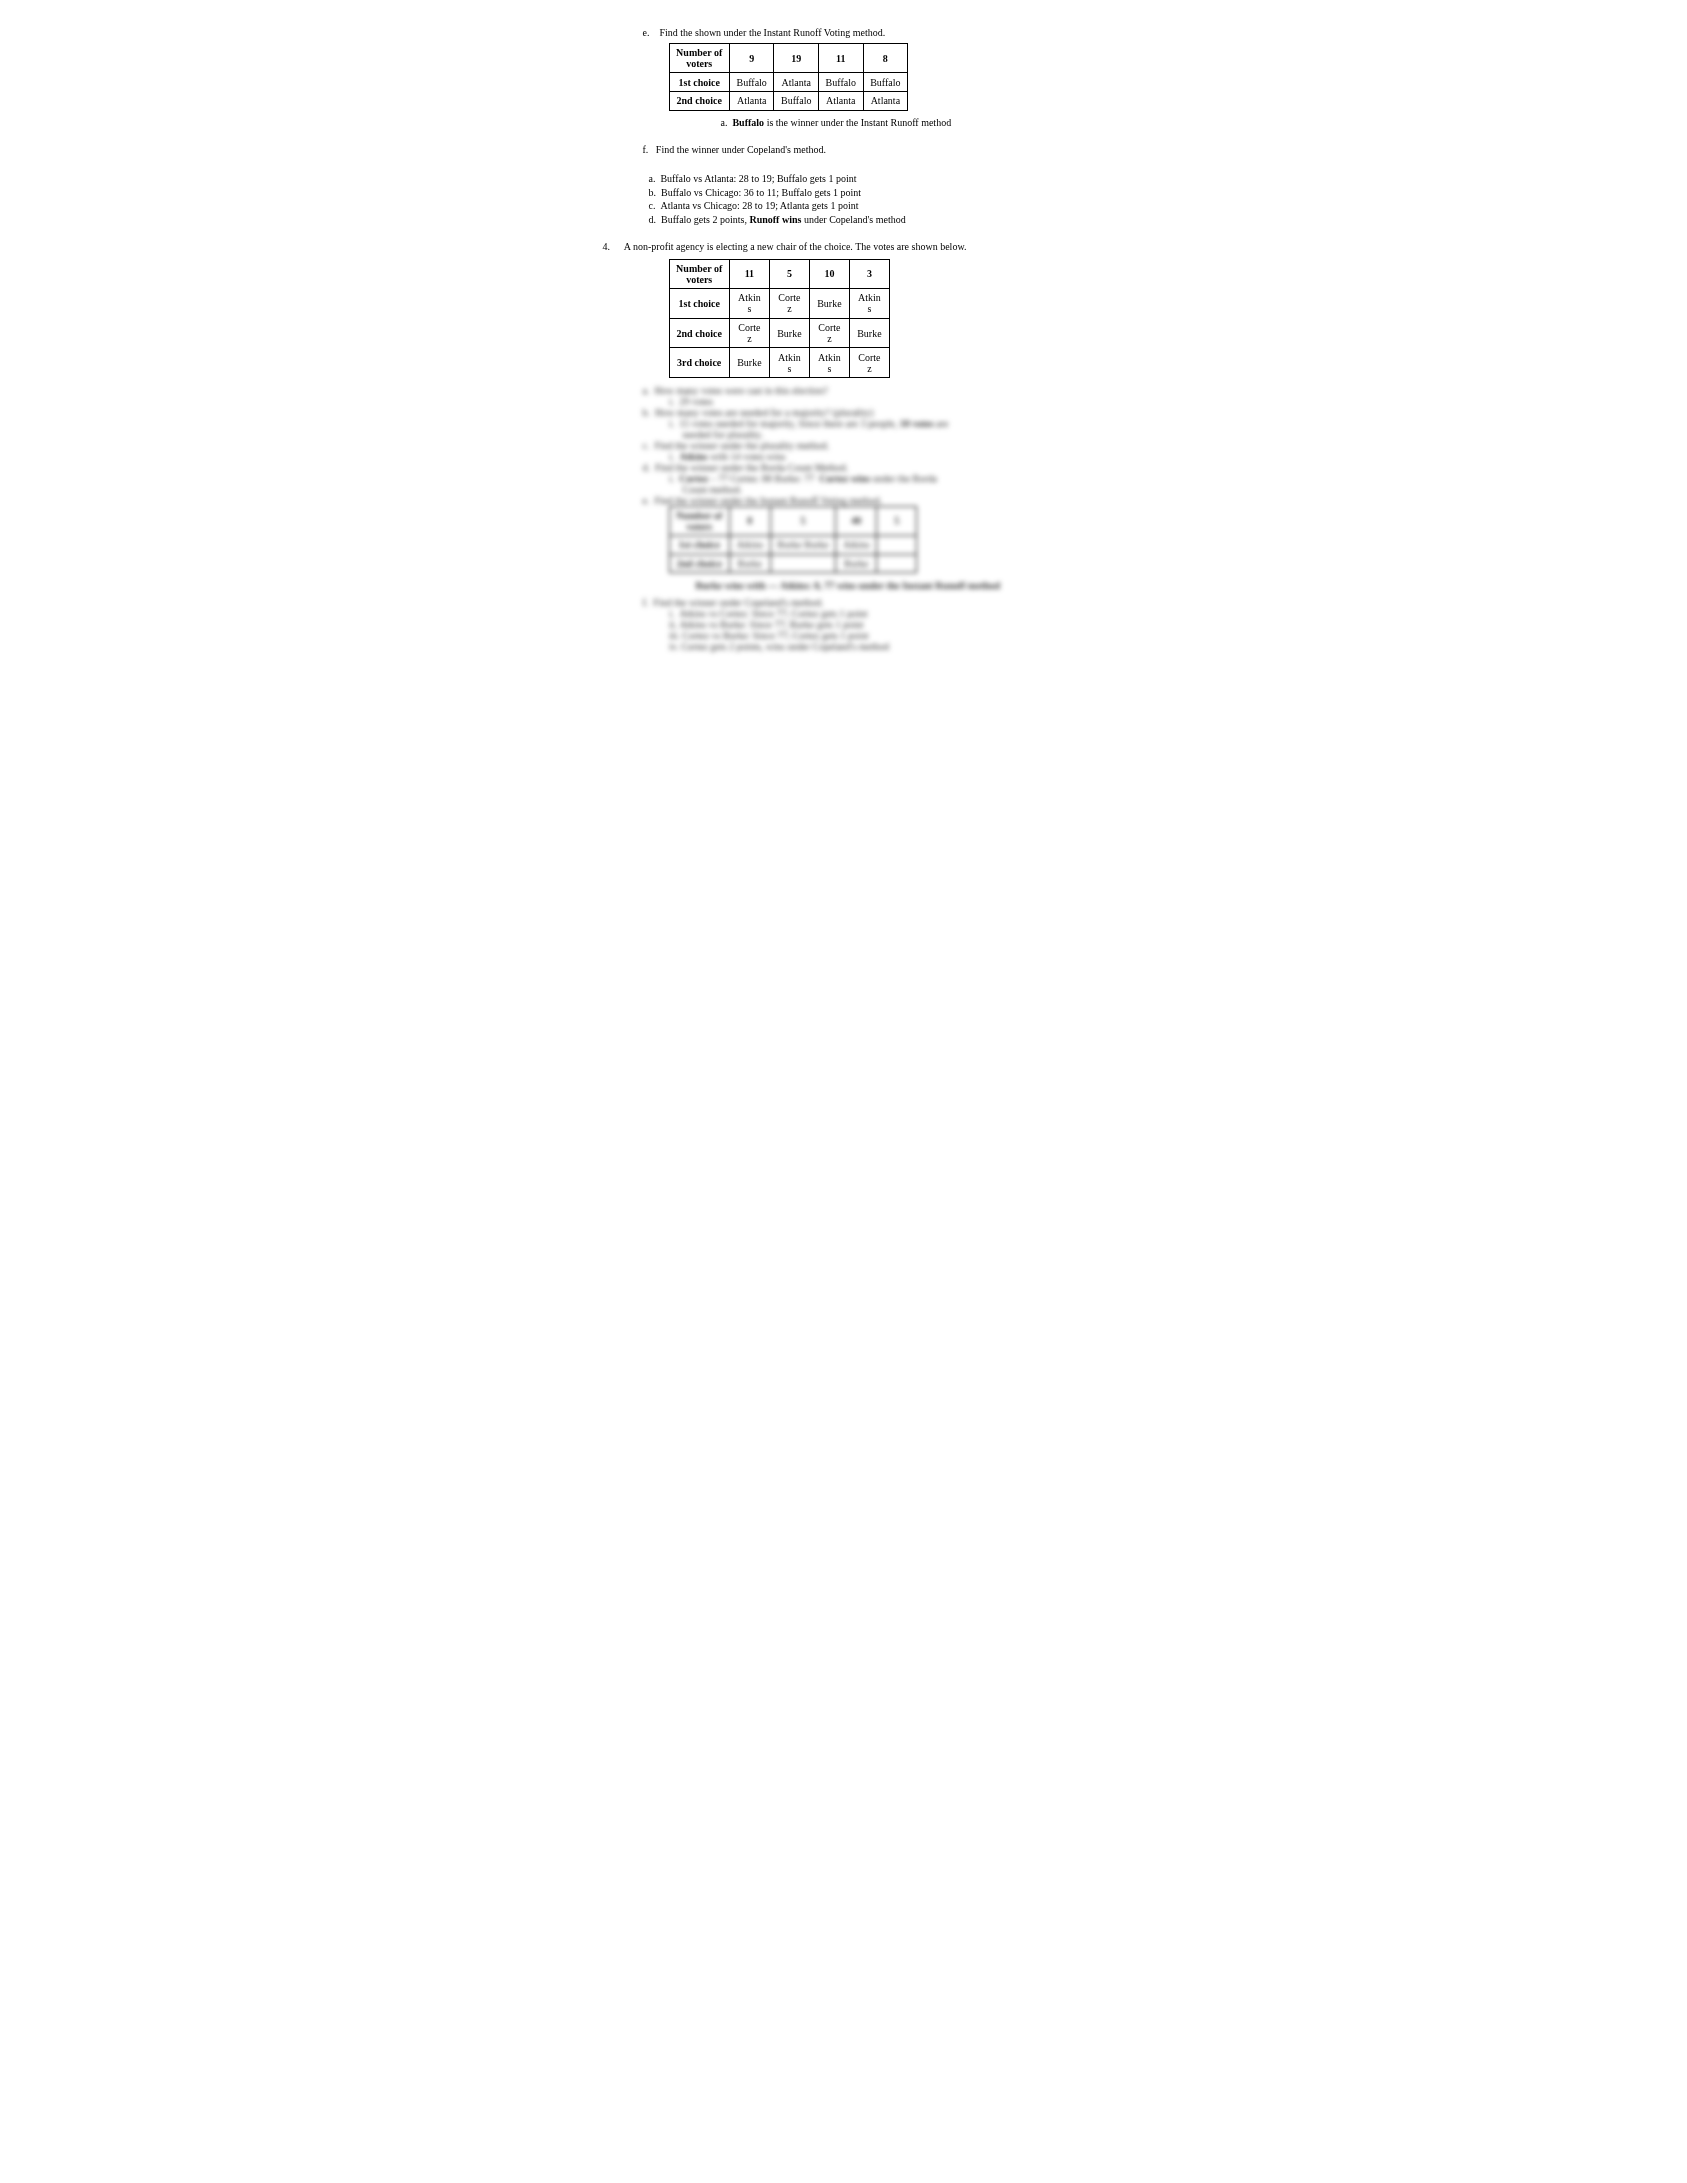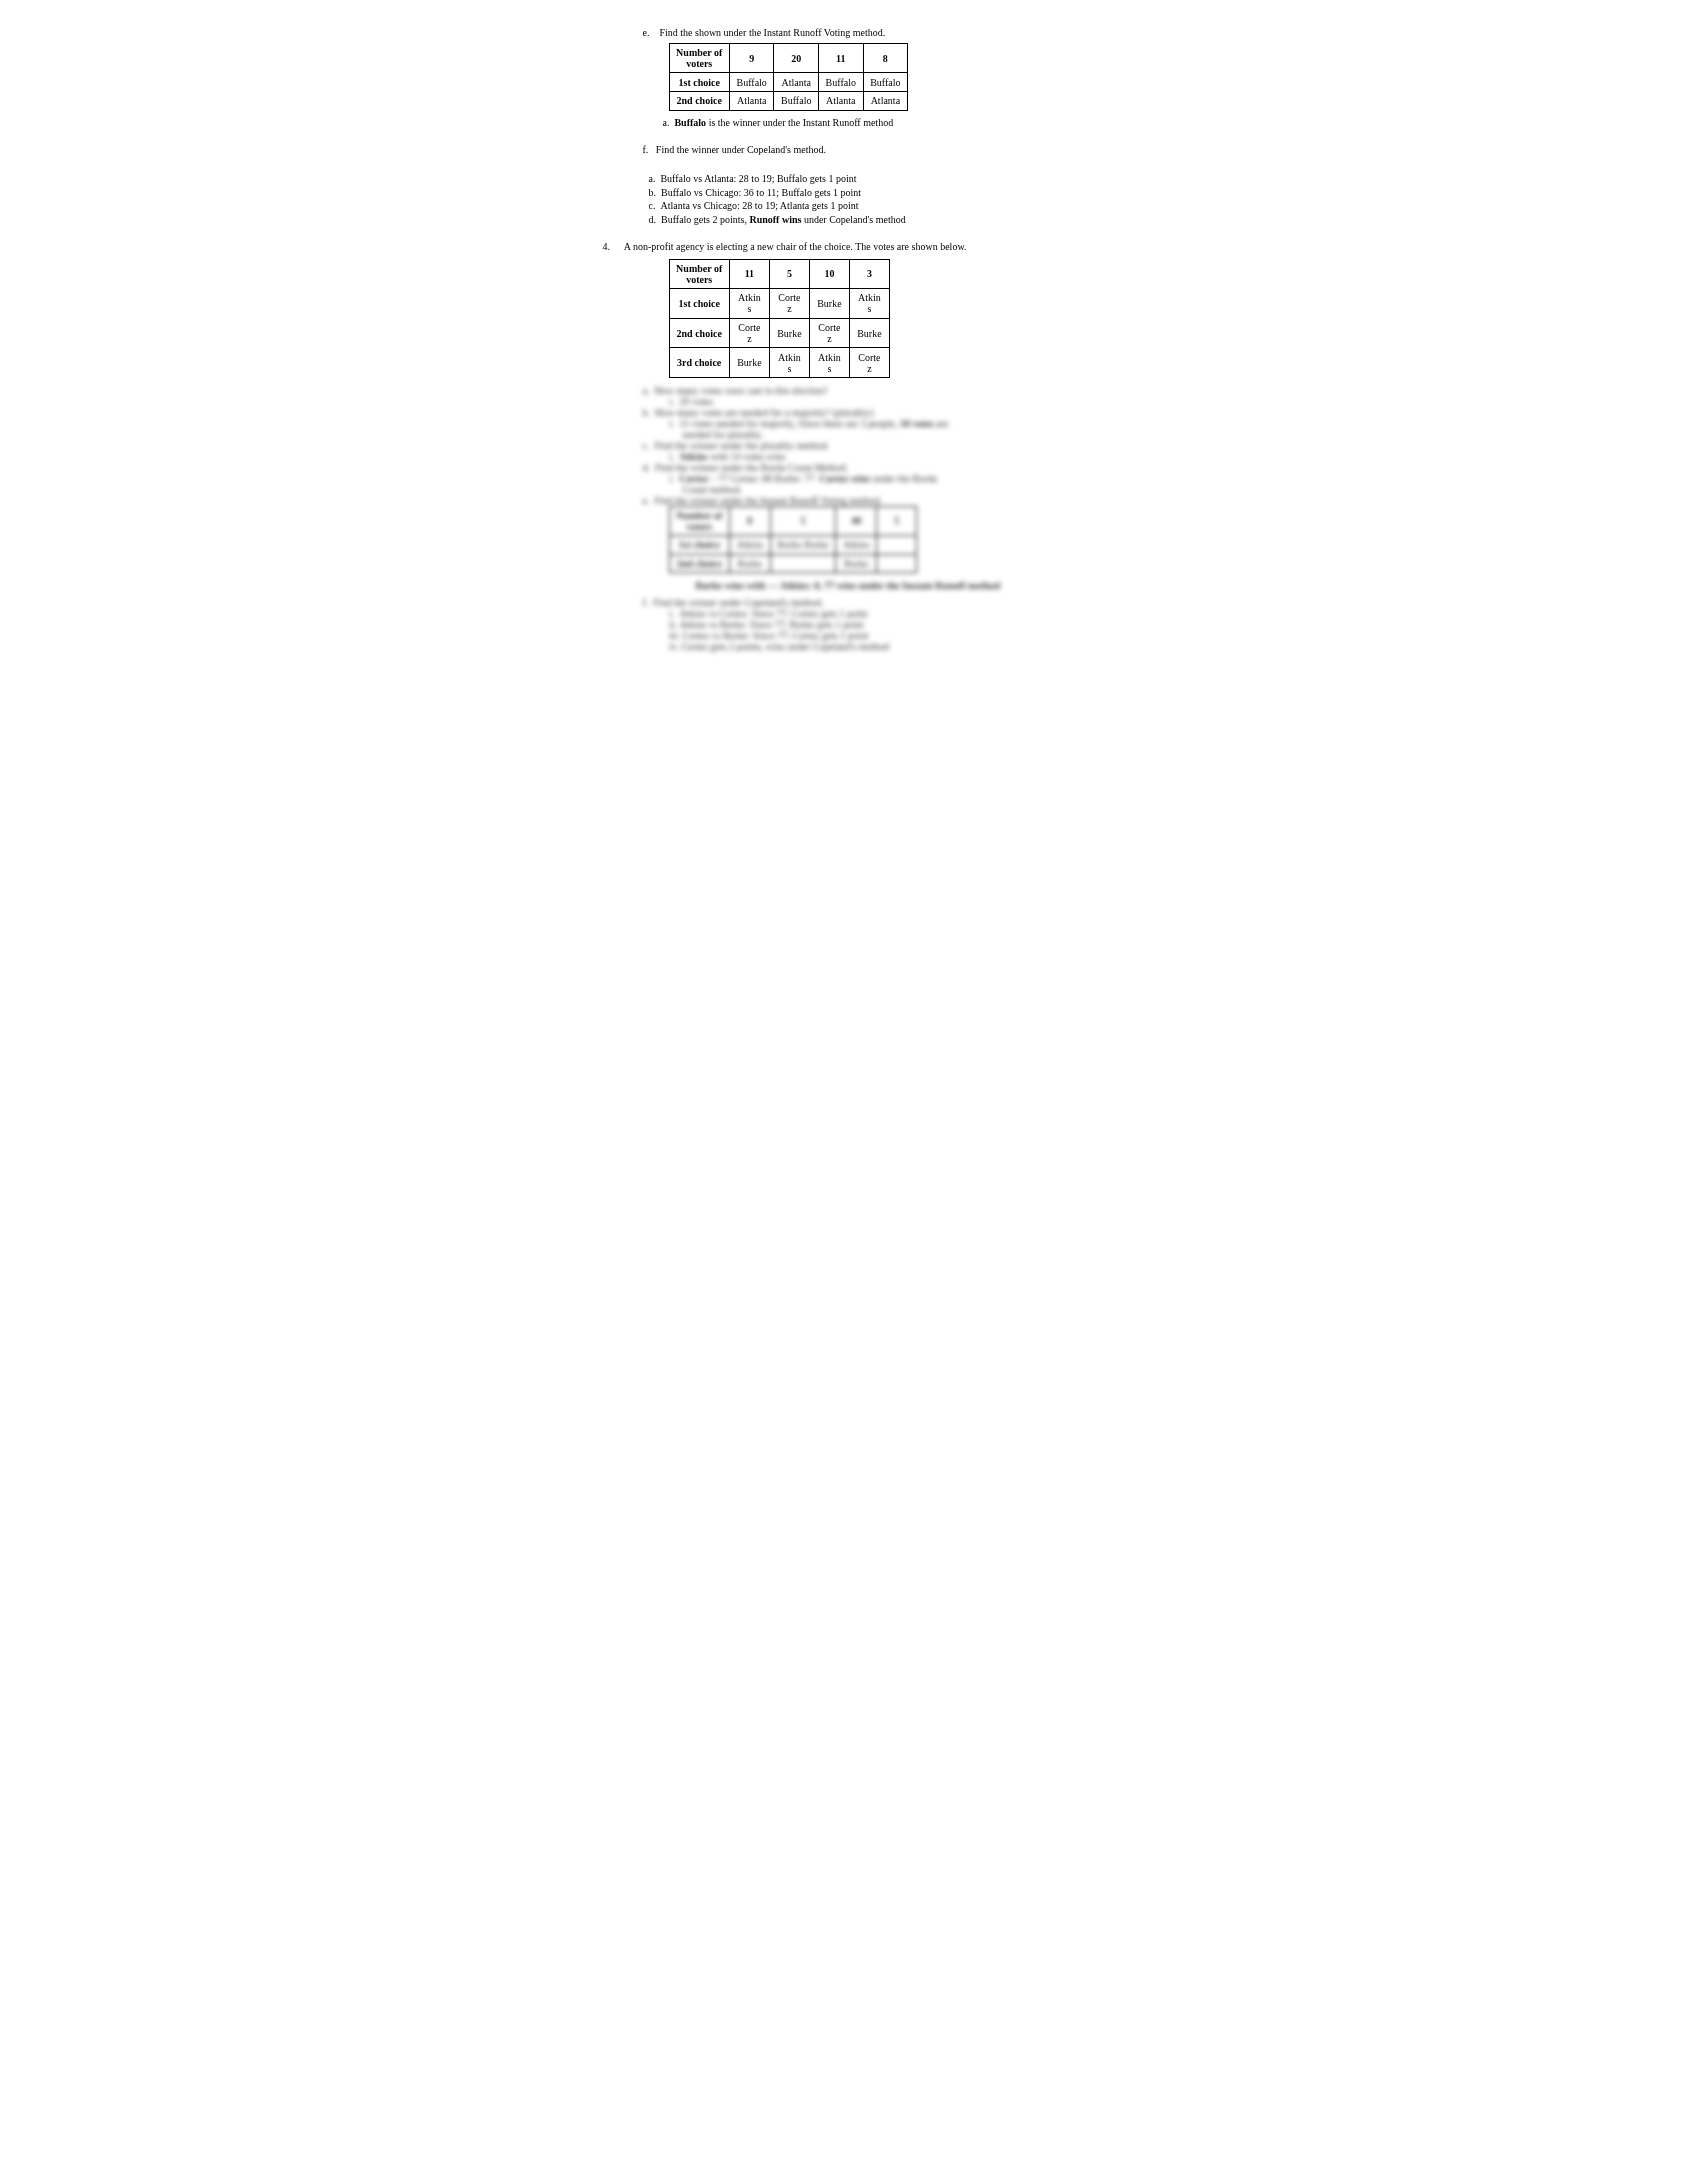--- a/index.html
+++ b/index.html
@@ -45,21 +45,21 @@
       text-align: center;
       min-width: 53px;
     }
 
     .table-wrap {
       margin-left: 66px;
       margin-bottom: 6.6px;
     }
 
     .answer-note {
-      margin-left: 60px;
+      margin-left: 118px;
       margin-bottom: 4px;
     }
 
     .blurred {
       filter: blur(2.6px);
       user-select: none;
       color: #333;
     }
 
     .blurred-section {
@@ -92,21 +92,21 @@
     <span>e.&nbsp;&nbsp;&nbsp;</span>
     <span>Find the shown under the Instant Runoff Voting method.</span>
   </div>
 
   <div class="table-wrap">
     <table>
       <tbody>
           <tr>
         <td><strong>Number of<br>voters</strong></td>
         <td><strong>9</strong></td>
-        <td><strong>20</strong></td>
+        <td><strong>19</strong></td>
         <td><strong>11</strong></td>
         <td><strong>8</strong></td>
       </tr>
       <tr>
         <td><strong>1st choice</strong></td>
         <td>Buffalo</td>
         <td>Atlanta</td>
         <td>Buffalo</td>
         <td>Buffalo</td>
       </tr>

